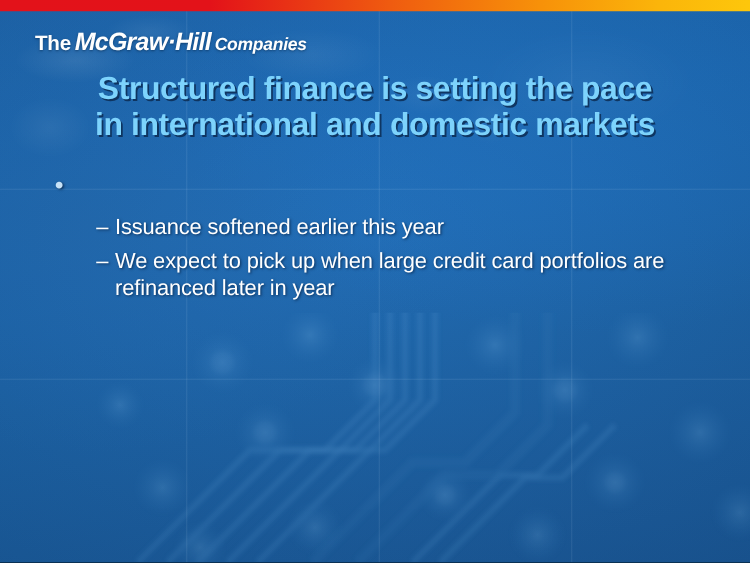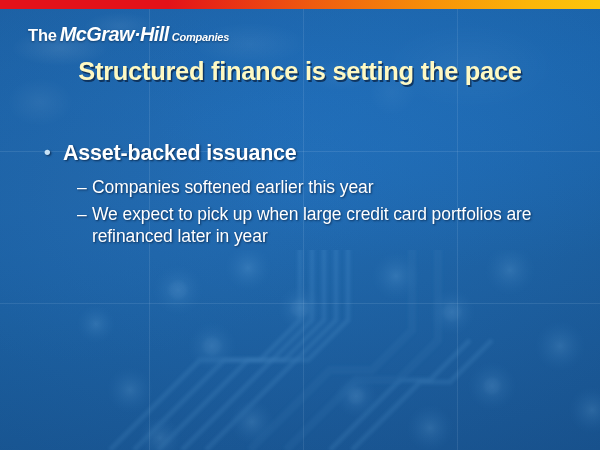--- a/index.html
+++ b/index.html
@@ -91,38 +91,38 @@
     letter-spacing: -.2px;
   }
   .logo-mcgraw {
     font-size: 20px;
     font-style: italic;
     font-weight: bold;
     letter-spacing: -.6px;
     margin-left: 3px;
   }
   .logo-companies {
-    font-size: 11px;
+    font-size: 14px;
     font-style: italic;
     font-weight: 600;
     letter-spacing: -.2px;
     margin-left: 3px;
   }
 
   
   .title {
     position: absolute;
     left: 20px; top: 57px;
     width: 560px;
     z-index: 5;
     text-align: center;
     font-size: 25.5px;
     font-weight: bold;
     line-height: 1.13;
-    color: #fef9c3;
+    color: #7dd3fc;
     letter-spacing: -.3px;
     text-shadow: 1.5px 1.5px 0 rgba(10,38,74,.78);
   }
   .title-line { display: block; }
 
   
   .body {
     position: absolute;
     left: 44px; top: 141px;
     width: 530px;
@@ -230,32 +230,32 @@
   <div class="bg-vignette"></div>
 
   <div class="top-bar"></div>
 
   <div class="logo">
     <span class="logo-the">The</span><span class="logo-mcgraw">McGraw·Hill</span><span class="logo-companies">Companies</span>
   </div>
 
   <div class="title">
     <span class="title-line">Structured finance is setting the pace</span>
+    <span class="title-line">in international and domestic markets</span>
   </div>
 
   <div class="body">
 
     <div class="lvl1">
       <span class="lvl1-dot">•</span>
-      <span class="lvl1-text">Asset-backed issuance</span>
     </div>
 
     <div class="lvl2">
       <span class="lvl2-dash">–</span>
-      <span class="lvl2-text">Companies softened earlier this year</span>
+      <span class="lvl2-text">Issuance softened earlier this year</span>
     </div>
 
     <div class="lvl2">
       <span class="lvl2-dash">–</span>
       <span class="lvl2-text">We expect to pick up when large credit card portfolios are refinanced later in year</span>
     </div>
 
   </div>
 </div>
 

